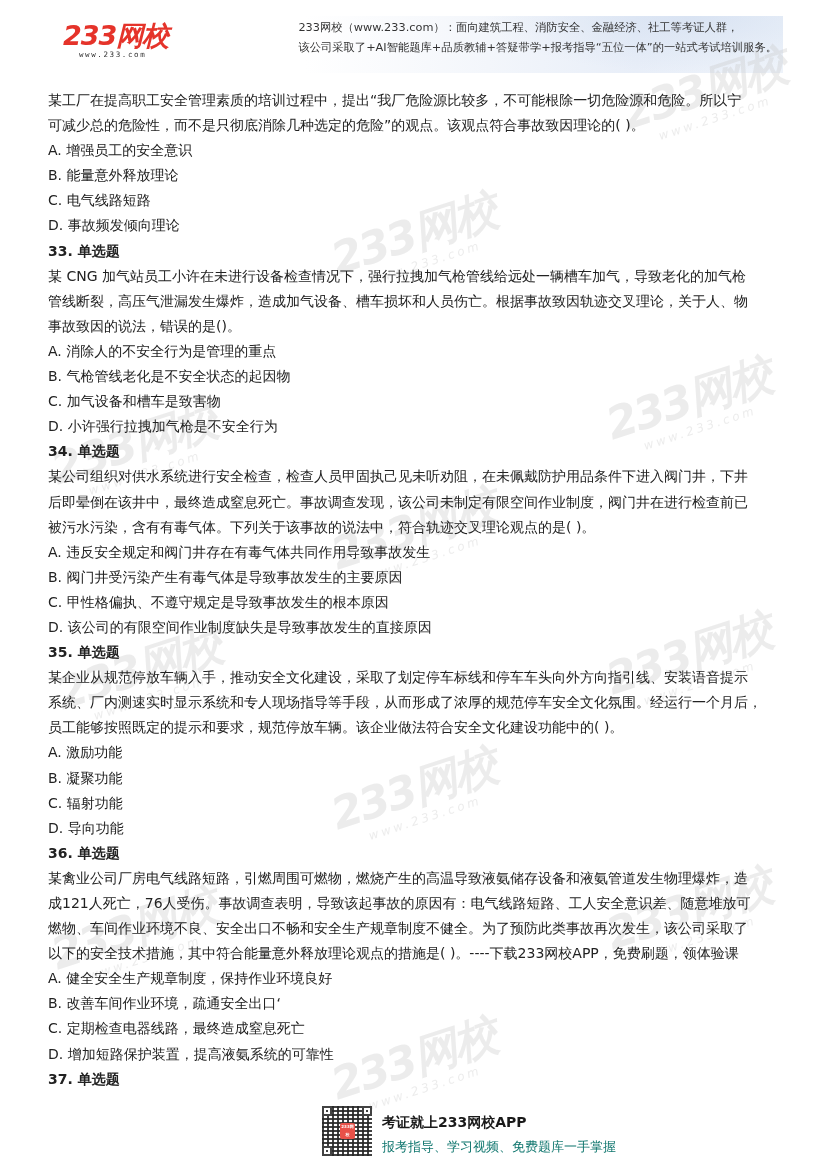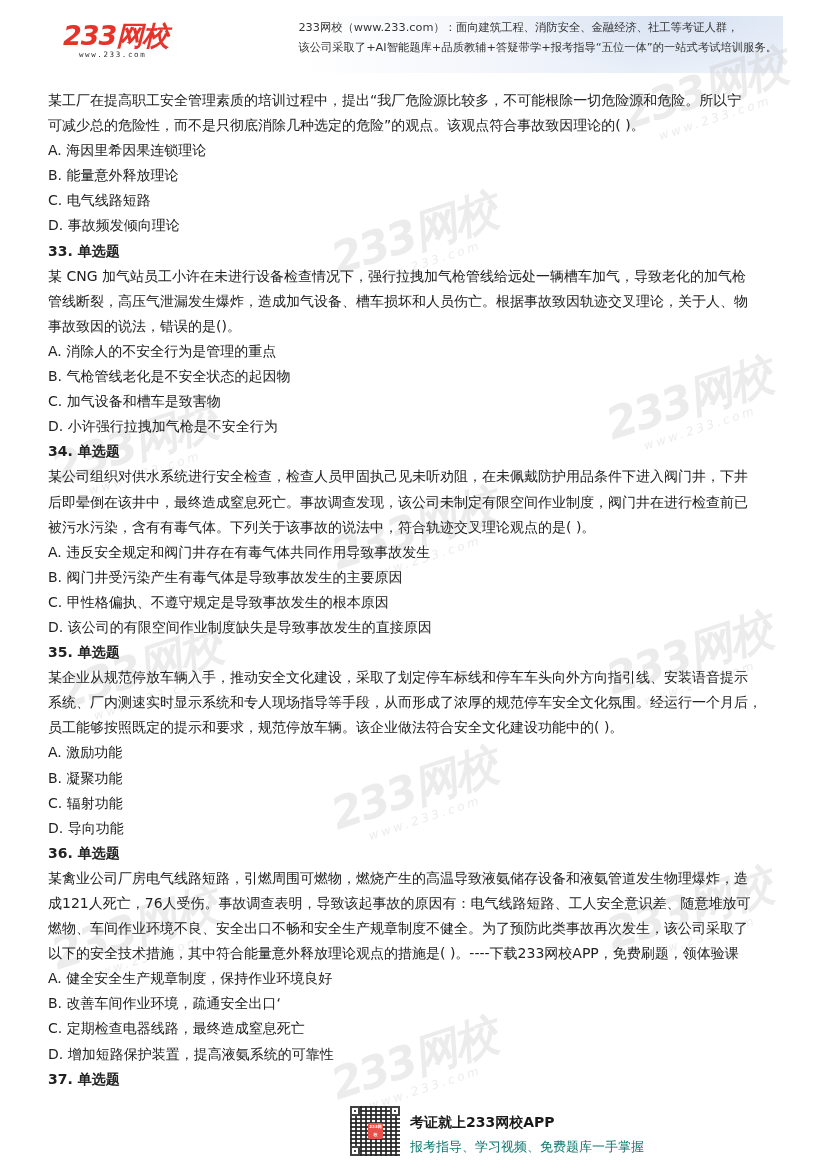--- a/index.html
+++ b/index.html
@@ -32,21 +32,21 @@
   .line {
     font-size: 14px; line-height: 25.1px; height: 25.1px; white-space: nowrap; color: #222;
   }
   .qhead { font-weight: bold; }
   .watermark {
     position: absolute; color: rgba(200,200,200,0.35); transform: rotate(-18deg); pointer-events: none;
     font-family: "DejaVu Sans", sans-serif; font-style: italic; font-weight: bold;
   }
   .watermark .wm-main { font-size: 44px; display: block; letter-spacing: -2px; }
   .watermark .wm-sub { font-size: 12px; display: block; margin-left: 28px; margin-top: -6px; letter-spacing: 3px; font-weight: normal; }
-  .footer { position: absolute; left: 322px; top: 1106px; width: 300px; height: 58px; margin-left: 28px; }
+  .footer { position: absolute; left: 322px; top: 1106px; width: 300px; height: 58px; }
   .qr {
     position: absolute; left: 0; top: 0; width: 50px; height: 50px;
     background:
       repeating-linear-gradient(0deg, #222 0 2px, #fff 2px 4px),
       repeating-linear-gradient(90deg, #222 0 2px, #fff 2px 5px);
     background-blend-mode: multiply; opacity: 0.85;
   }
   .qr-corner { position: absolute; width: 10px; height: 10px; border: 2px solid #222; background: #fff; box-sizing: border-box; }
   .qr-corner::after { content: ""; position: absolute; left: 2px; top: 2px; width: 2px; height: 2px; background: #222; }
   .qr-logo {
@@ -114,21 +114,21 @@
 <div class="watermark" style="left:330px; top:1030px;">
   <span class="wm-main">233网校</span>
     <span class="wm-sub">www.233.com</span>
 </div>
 
 <div class="content">
 
   <div>
     <div class="line">某工厂在提高职工安全管理素质的培训过程中，提出“我厂危险源比较多，不可能根除一切危险源和危险。所以宁</div>
     <div class="line">可减少总的危险性，而不是只彻底消除几种选定的危险”的观点。该观点符合事故致因理论的( )。</div>
-    <div class="line">A. 海因里希因果连锁理论</div>
+    <div class="line">A. 增强员工的安全意识</div>
     <div class="line">B. 能量意外释放理论</div>
     <div class="line">C. 电气线路短路</div>
     <div class="line">D. 事故频发倾向理论</div>
   </div>
 
   <div>
     <div class="line qhead">33. 单选题</div>
     <div class="line">某 CNG 加气站员工小许在未进行设备检查情况下，强行拉拽加气枪管线给远处一辆槽车加气，导致老化的加气枪</div>
     <div class="line">管线断裂，高压气泄漏发生爆炸，造成加气设备、槽车损坏和人员伤亡。根据事故致因轨迹交叉理论，关于人、物</div>
     <div class="line">事故致因的说法，错误的是()。</div>

